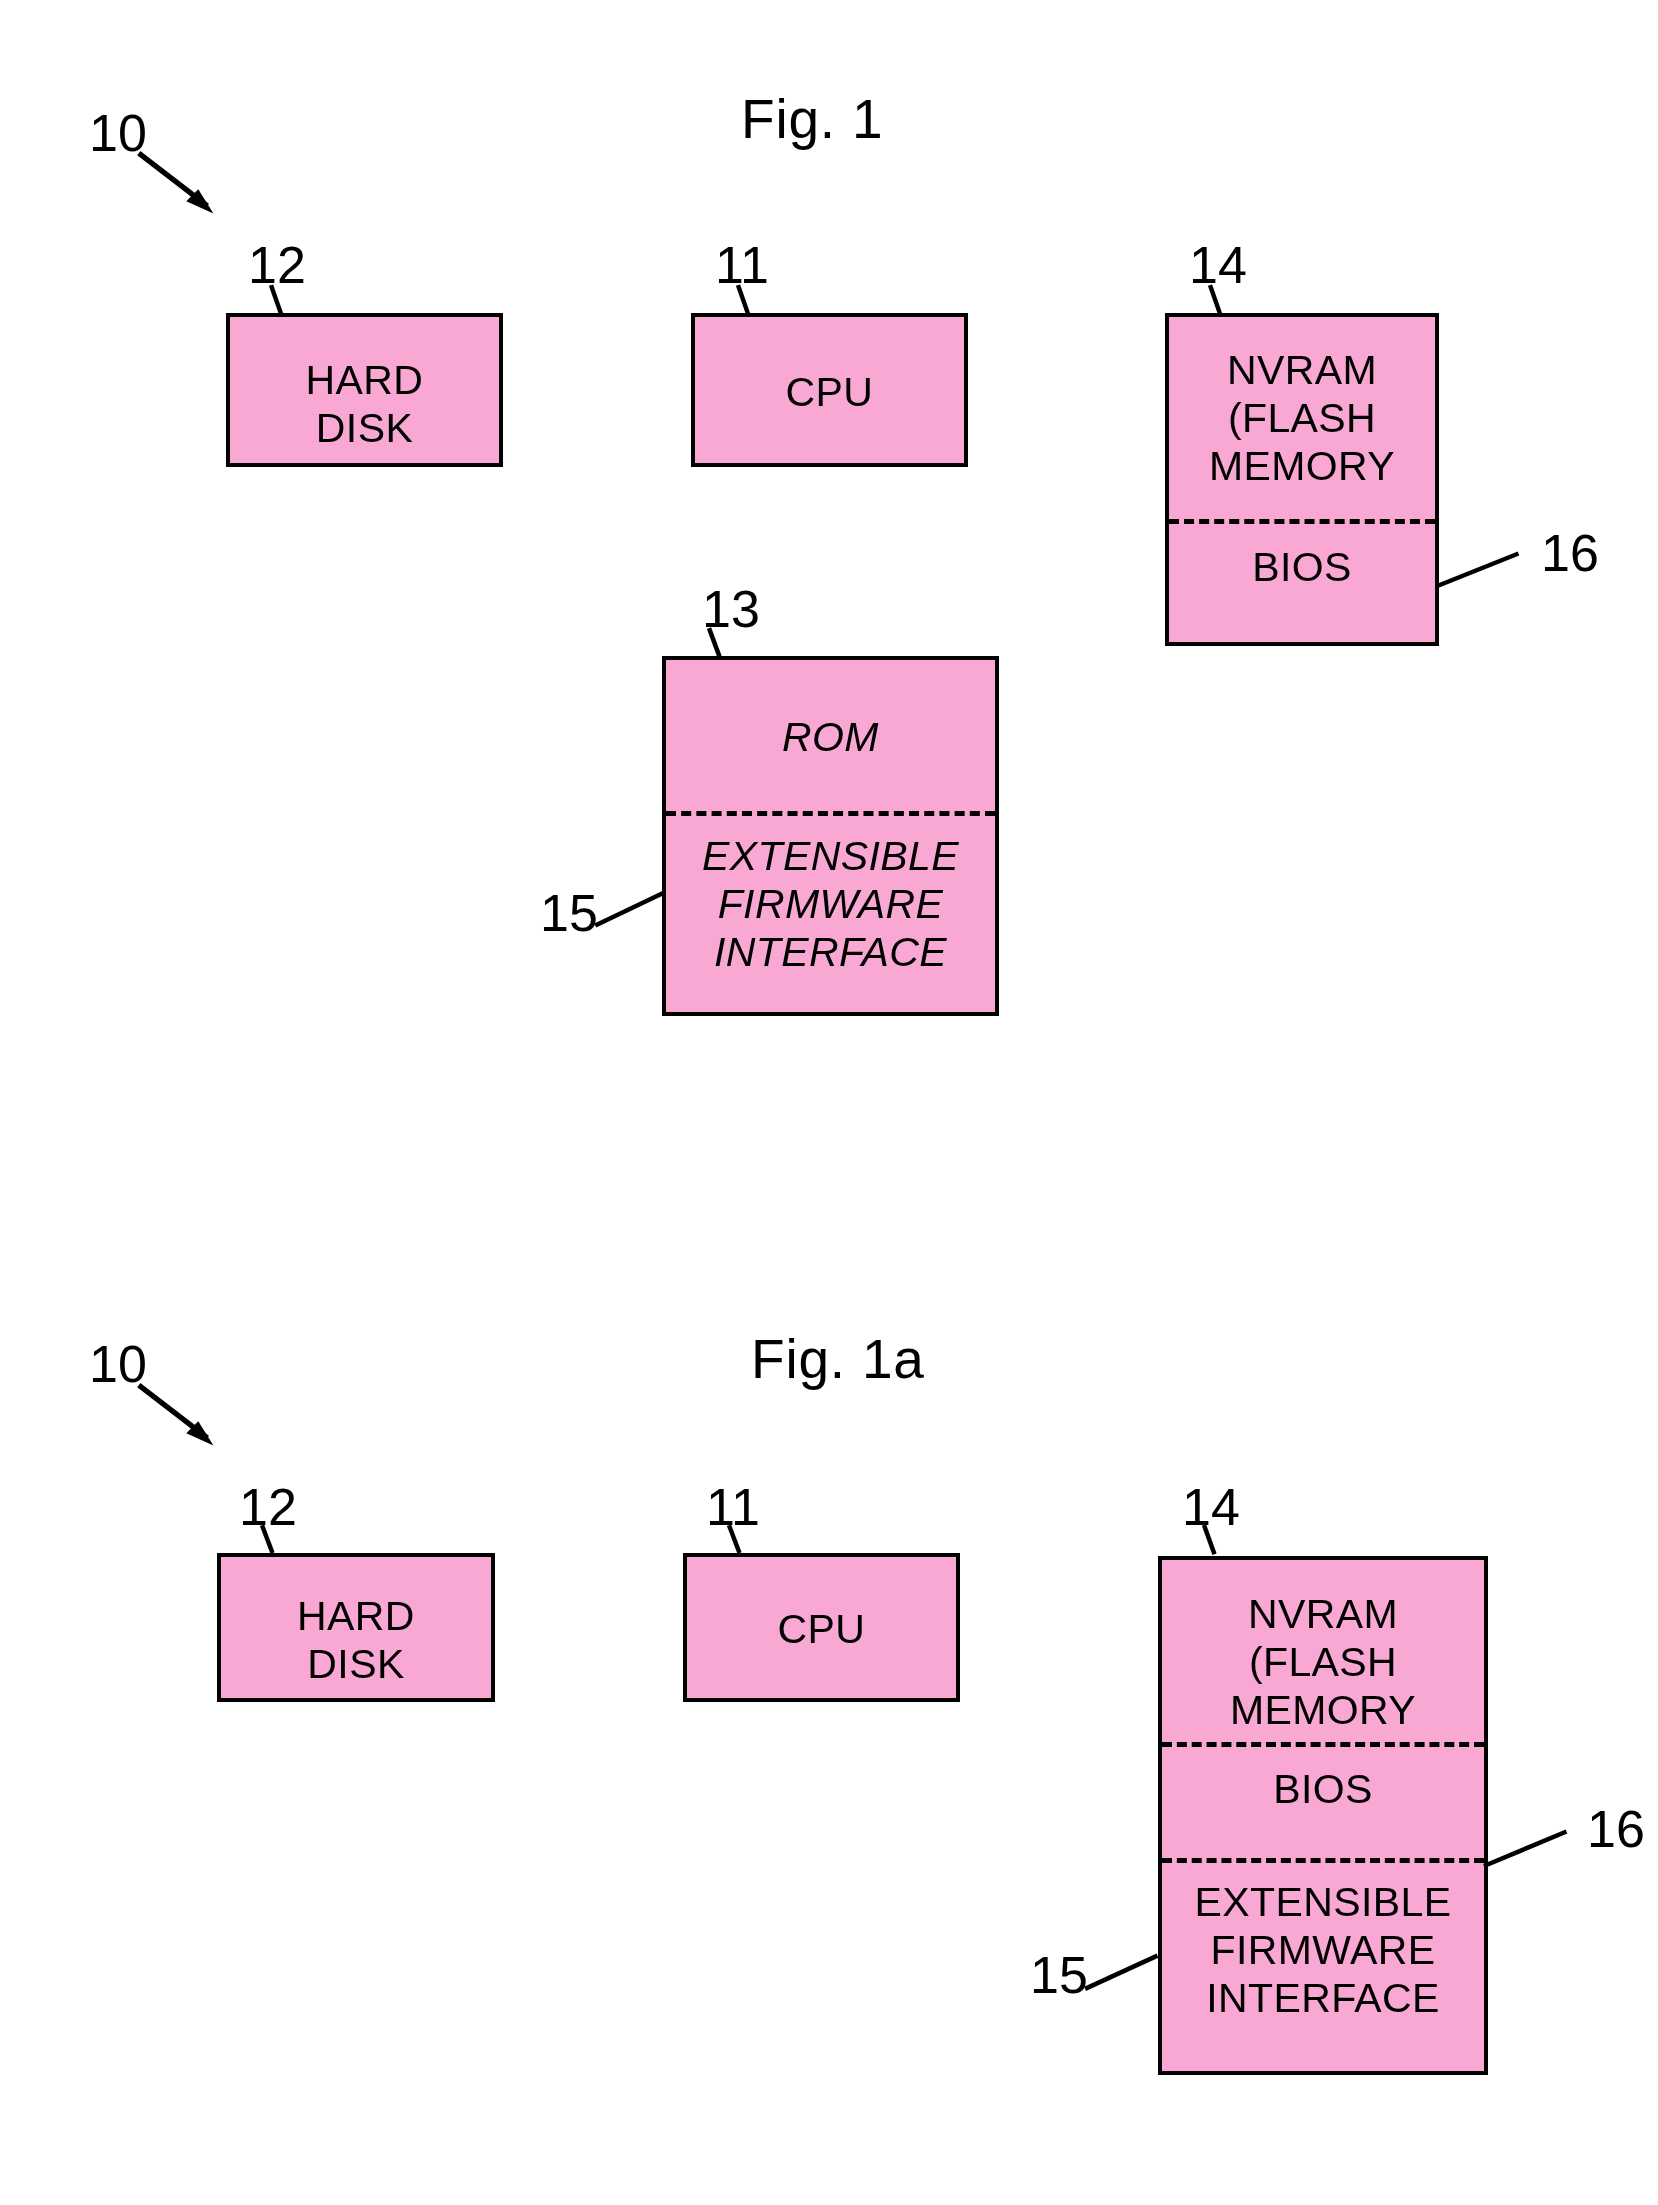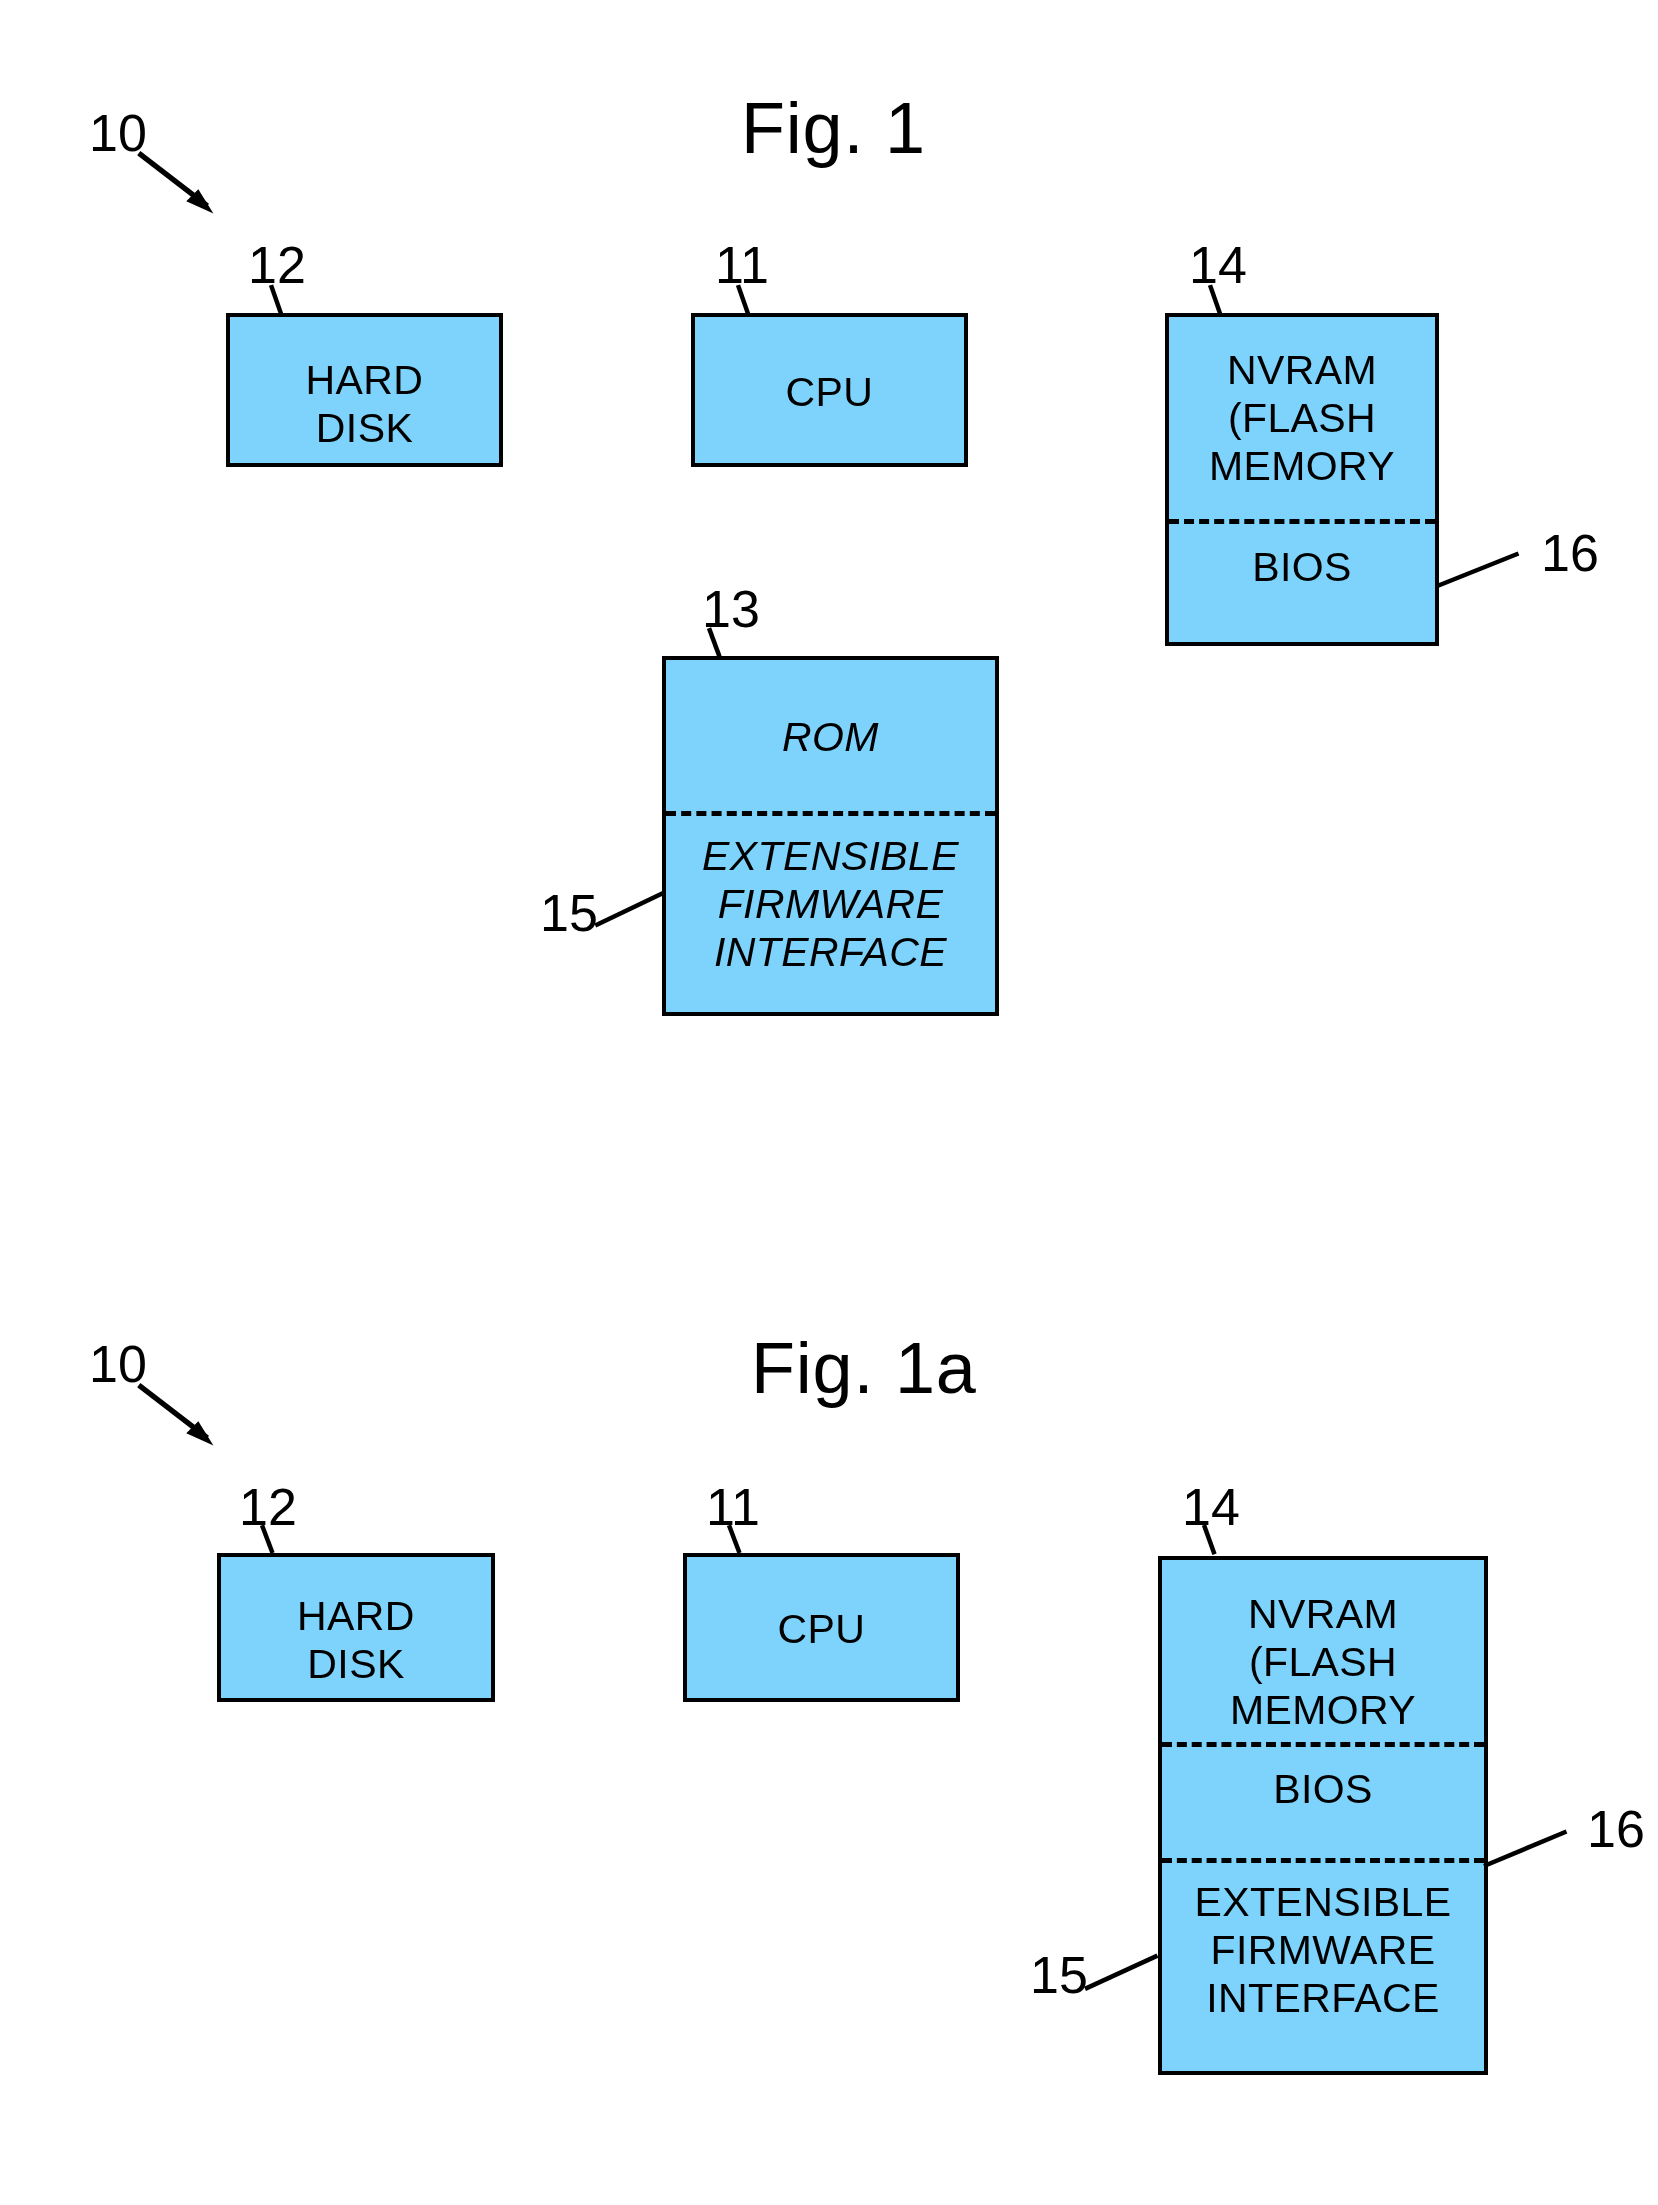--- a/index.html
+++ b/index.html
@@ -13,33 +13,33 @@
     height: 2205px;
     background: #ffffff;
     font-family: "Liberation Sans", sans-serif;
     color: #000000;
     overflow: hidden;
   }
 
   
   .fig-title {
     position: absolute;
-    font-size: 72px;
+    font-size: 55px;
     font-weight: 400;
     letter-spacing: 0.8px;
     white-space: nowrap;
     line-height: 1;
   }
 
   
   .box {
     position: absolute;
     border: 4.5px solid #000;
     box-sizing: border-box;
-    background: #7dd3fc;
+    background: #f9a8d4;
   }
   .box-label {
     position: absolute;
     left: 0;
     right: 0;
     text-align: center;
     font-size: 41px;
     line-height: 48px;
     letter-spacing: 0.4px;
     white-space: pre-line;

